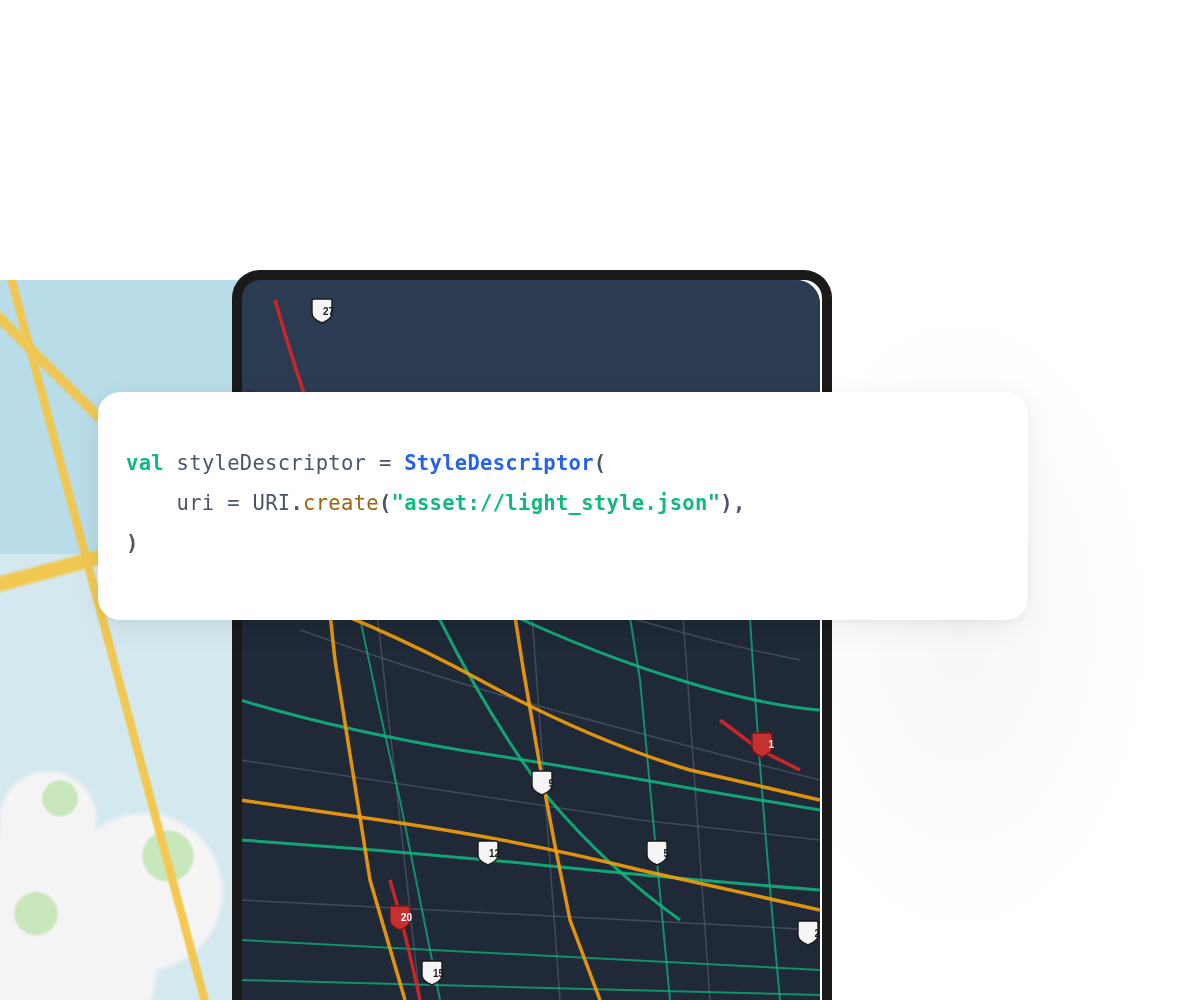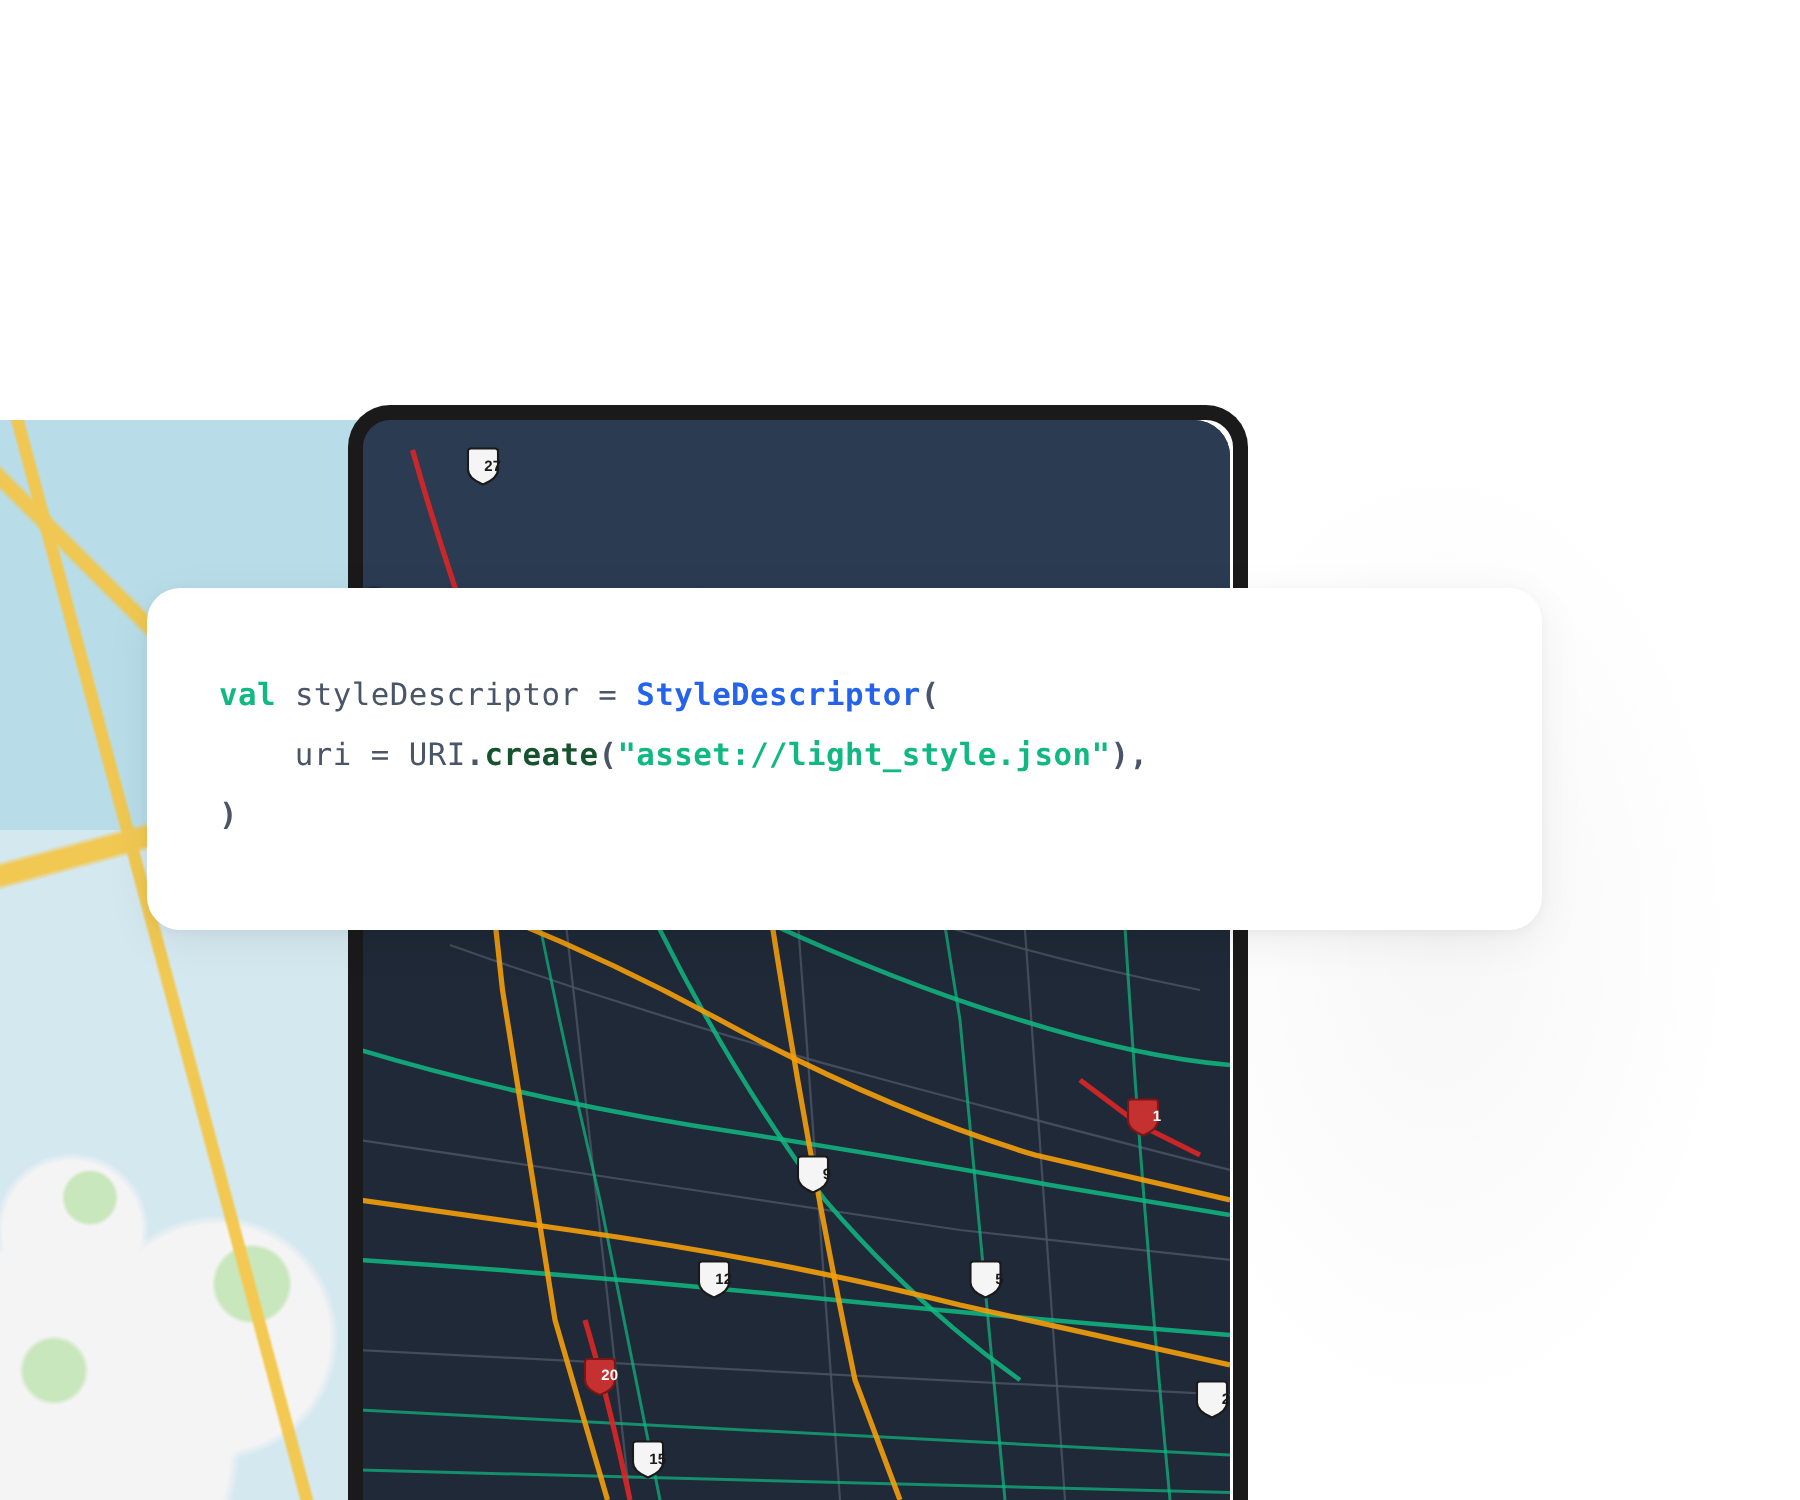--- a/index.html
+++ b/index.html
@@ -107,35 +107,35 @@
 .shield span { position: relative; z-index: 1; }
 .shield-red span { color: #fff; top: -1px; }
 
 .code-card {
   position: absolute;
   left: 98px;
   top: 392px;
   width: 930px;
   background: #ffffff;
   border-radius: 22px;
-  padding: 52px 48px 56px 48px;
+  padding: 52px 48px 56px 28px;
   box-shadow: 0 8px 32px rgba(0,0,0,0.06), 0 2px 8px rgba(0,0,0,0.04);
   z-index: 10;
   font-family: "SF Mono", ui-monospace, Menlo, Monaco, Consolas, monospace;
   font-size: 20.5px;
   line-height: 1.95;
   letter-spacing: 0.3px;
 }
 
 .code-line { white-space: pre; color: #4a5568; }
 .tk-keyword { color: #10b981; font-weight: 600; }
 .tk-ident { color: #4a5568; }
 .tk-op { color: #4a5568; }
 .tk-type { color: #2563eb; font-weight: 600; }
-.tk-method { color: #14532d; font-weight: 700; }
+.tk-method { color: #a16207; font-weight: 400; }
 .tk-string { color: #10b981; font-weight: 600; }
 .tk-punct { color: #4a5568; font-weight: 600; }
 
 .shadow-blur {
   position: absolute;
   right: 40px;
   top: 300px;
   width: 400px;
   height: 650px;
   background: radial-gradient(ellipse at center, rgba(0,0,0,0.03) 0%, transparent 70%);
@@ -186,21 +186,21 @@
             <path d="M2 3 Q2 1 4 1 L20 1 Q22 1 22 3 L22 15 Q22 21 12 25 Q2 21 2 15 Z" fill="#f5f5f5" stroke="#1a1a1a" stroke-width="1.4"></path>
           </svg>
           <span>27</span>
         </div>
         <div class="shield" style="left: 290px; top: 490px;">
           <svg viewBox="0 0 24 26">
             <path d="M2 3 Q2 1 4 1 L20 1 Q22 1 22 3 L22 15 Q22 21 12 25 Q2 21 2 15 Z" fill="#f5f5f5" stroke="#1a1a1a" stroke-width="1.4"></path>
           </svg>
           <span>9</span>
         </div>
-        <div class="shield" style="left: 224px; top: 560px;">
+        <div class="shield" style="left: 236px; top: 560px;">
           <svg viewBox="0 0 24 26">
             <path d="M2 3 Q2 1 4 1 L20 1 Q22 1 22 3 L22 15 Q22 21 12 25 Q2 21 2 15 Z" fill="#f5f5f5" stroke="#1a1a1a" stroke-width="1.4"></path>
           </svg>
           <span>12</span>
         </div>
         <div class="shield" style="left: 405px; top: 560px;">
           <svg viewBox="0 0 24 26">
             <path d="M2 3 Q2 1 4 1 L20 1 Q22 1 22 3 L22 15 Q22 21 12 25 Q2 21 2 15 Z" fill="#f5f5f5" stroke="#1a1a1a" stroke-width="1.4"></path>
           </svg>
           <span>5</span>

